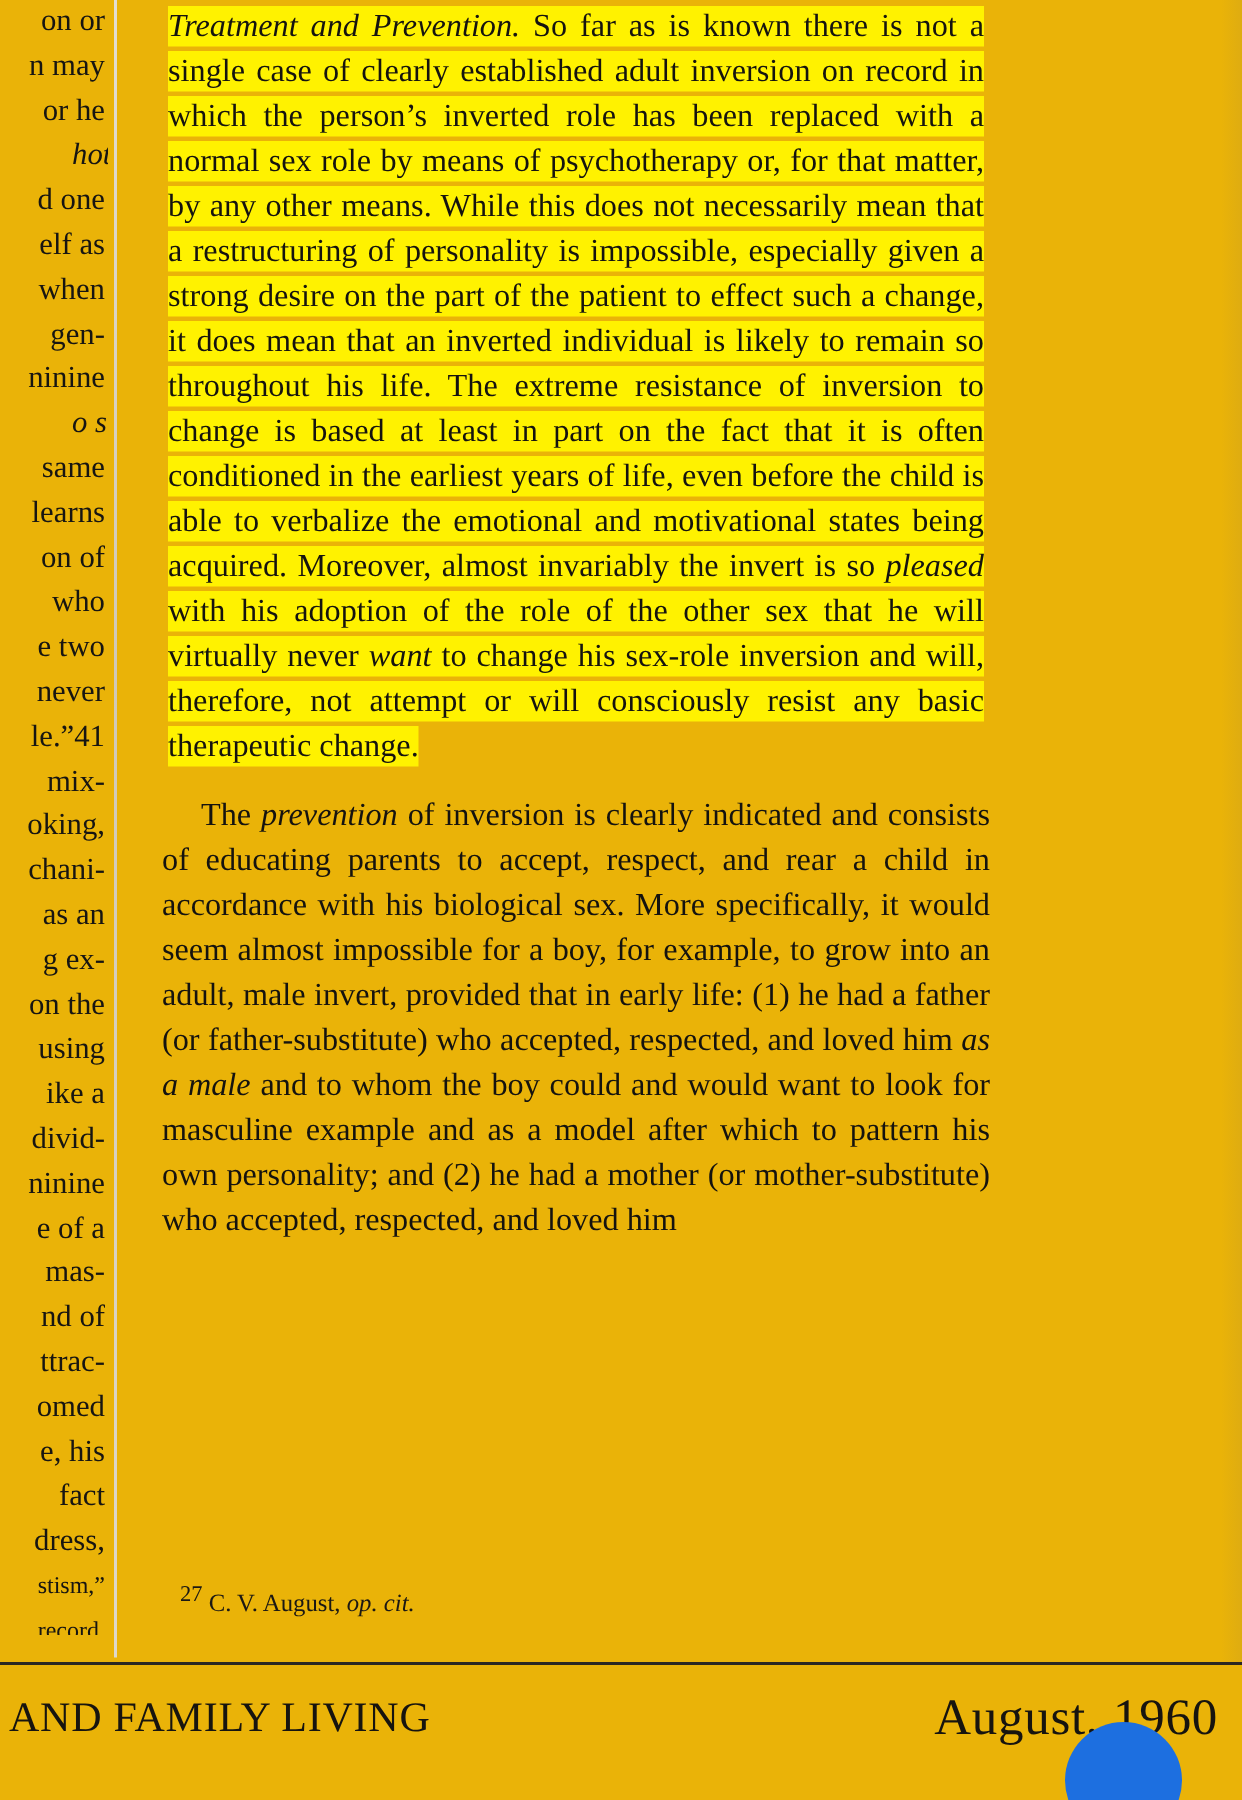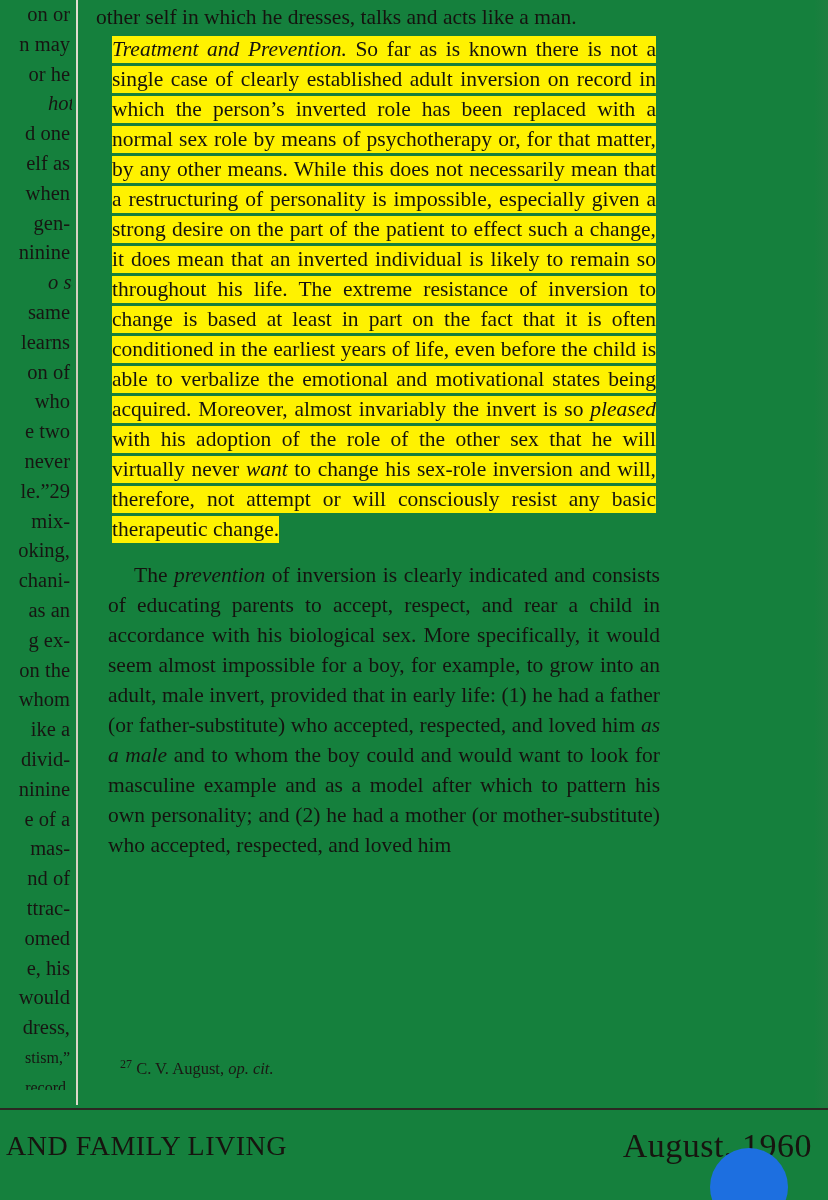--- a/index.html
+++ b/index.html
@@ -11,21 +11,21 @@
     height: 1200px;
     background: #ffffff;
     font-family: "Liberation Serif", serif;
     overflow: hidden;
     position: relative;
   }
 
   .page {
     position: absolute;
     inset: 0;
-    background: #15803d;
+    background: #eab308;
   }
 
   
   .left-col {
     position: absolute;
     left: 0;
     top: 0;
     width: 72px;
     height: 1090px;
     overflow: hidden;
@@ -102,21 +102,21 @@
   .footnote {
     position: absolute;
     left: 120px;
     top: 1058px;
     width: 540px;
     font-size: 16.5px;
     line-height: 22px;
     color: #1b1814;
   }
   .footnote .fn-mark {
-    font-size: 12px;
+    font-size: 15px;
     vertical-align: super;
     line-height: 0;
   }
 
   
   .footer-rule {
     position: absolute;
     left: 0;
     top: 1108px;
     width: 828px;
@@ -177,48 +177,47 @@
     <span class="ln">when</span>
     <span class="ln">gen-</span>
     <span class="ln">ninine</span>
     <span class="ln it">o sex</span>
     <span class="ln">same</span>
     <span class="ln">learns</span>
     <span class="ln">on of</span>
     <span class="ln">who</span>
     <span class="ln">e two</span>
     <span class="ln">never</span>
-    <span class="ln">le.”29</span>
+    <span class="ln">le.”41</span>
     <span class="ln">mix-</span>
     <span class="ln">oking,</span>
     <span class="ln">chani-</span>
     <span class="ln">as an</span>
     <span class="ln">g ex-</span>
     <span class="ln">on the</span>
-    <span class="ln">whom</span>
+    <span class="ln">using</span>
     <span class="ln">ike a</span>
     <span class="ln">divid-</span>
     <span class="ln">ninine</span>
     <span class="ln">e of a</span>
     <span class="ln">mas-</span>
     <span class="ln">nd of</span>
     <span class="ln">ttrac-</span>
     <span class="ln">omed</span>
     <span class="ln">e, his</span>
-    <span class="ln">would</span>
+    <span class="ln">fact</span>
     <span class="ln">dress,</span>
     <span class="ln sm">stism,”</span>
     <span class="ln sm">record,</span>
   </div>
 
   <div class="gutter"></div>
 
   <div class="main-col">
 
-    <p class="top-frag">other self in which he dresses, talks and acts like a man.</p>
 
     <p class="hl-para">
       <span class="hl"><span class="lead">Treatment and Prevention.</span><span> So far as is known there is not a single case of clearly established adult inversion on record in which the person’s inverted role has been replaced with a normal sex role by means of psychotherapy or, for that matter, by any other means. While this does not necessarily mean that a restructuring of personality is impossible, especially given a strong desire on the part of the patient to effect such a change, it does mean that an inverted individual is likely to remain so throughout his life. The extreme resistance of inversion to change is based at least in part on the fact that it is often conditioned in the earliest years of life, even before the child is able to verbalize the emotional and motivational states being acquired. Moreover, almost invariably the invert is so </span><span class="it">pleased</span><span> with his adoption of the role of the other sex that he will virtually never </span><span class="it">want</span><span> to change his sex-role inversion and will, therefore, not attempt or will consciously resist any basic therapeutic change.</span></span>
     </p>
 
     <p class="para indent">
       <span>The </span><span class="it">prevention</span><span> of inversion is clearly indicated and consists of educating parents to accept, respect, and rear a child in accordance with his biological sex. More specifically, it would seem almost impossible for a boy, for example, to grow into an adult, male invert, provided that in early life: (1) he had a father (or father-substitute) who accepted, respected, and loved him </span><span class="it">as a male</span><span> and to whom the boy could and would want to look for masculine example and as a model after which to pattern his own personality; and (2) he had a mother (or mother-substitute) who accepted, respected, and loved him</span>
     </p>
   </div>
 

